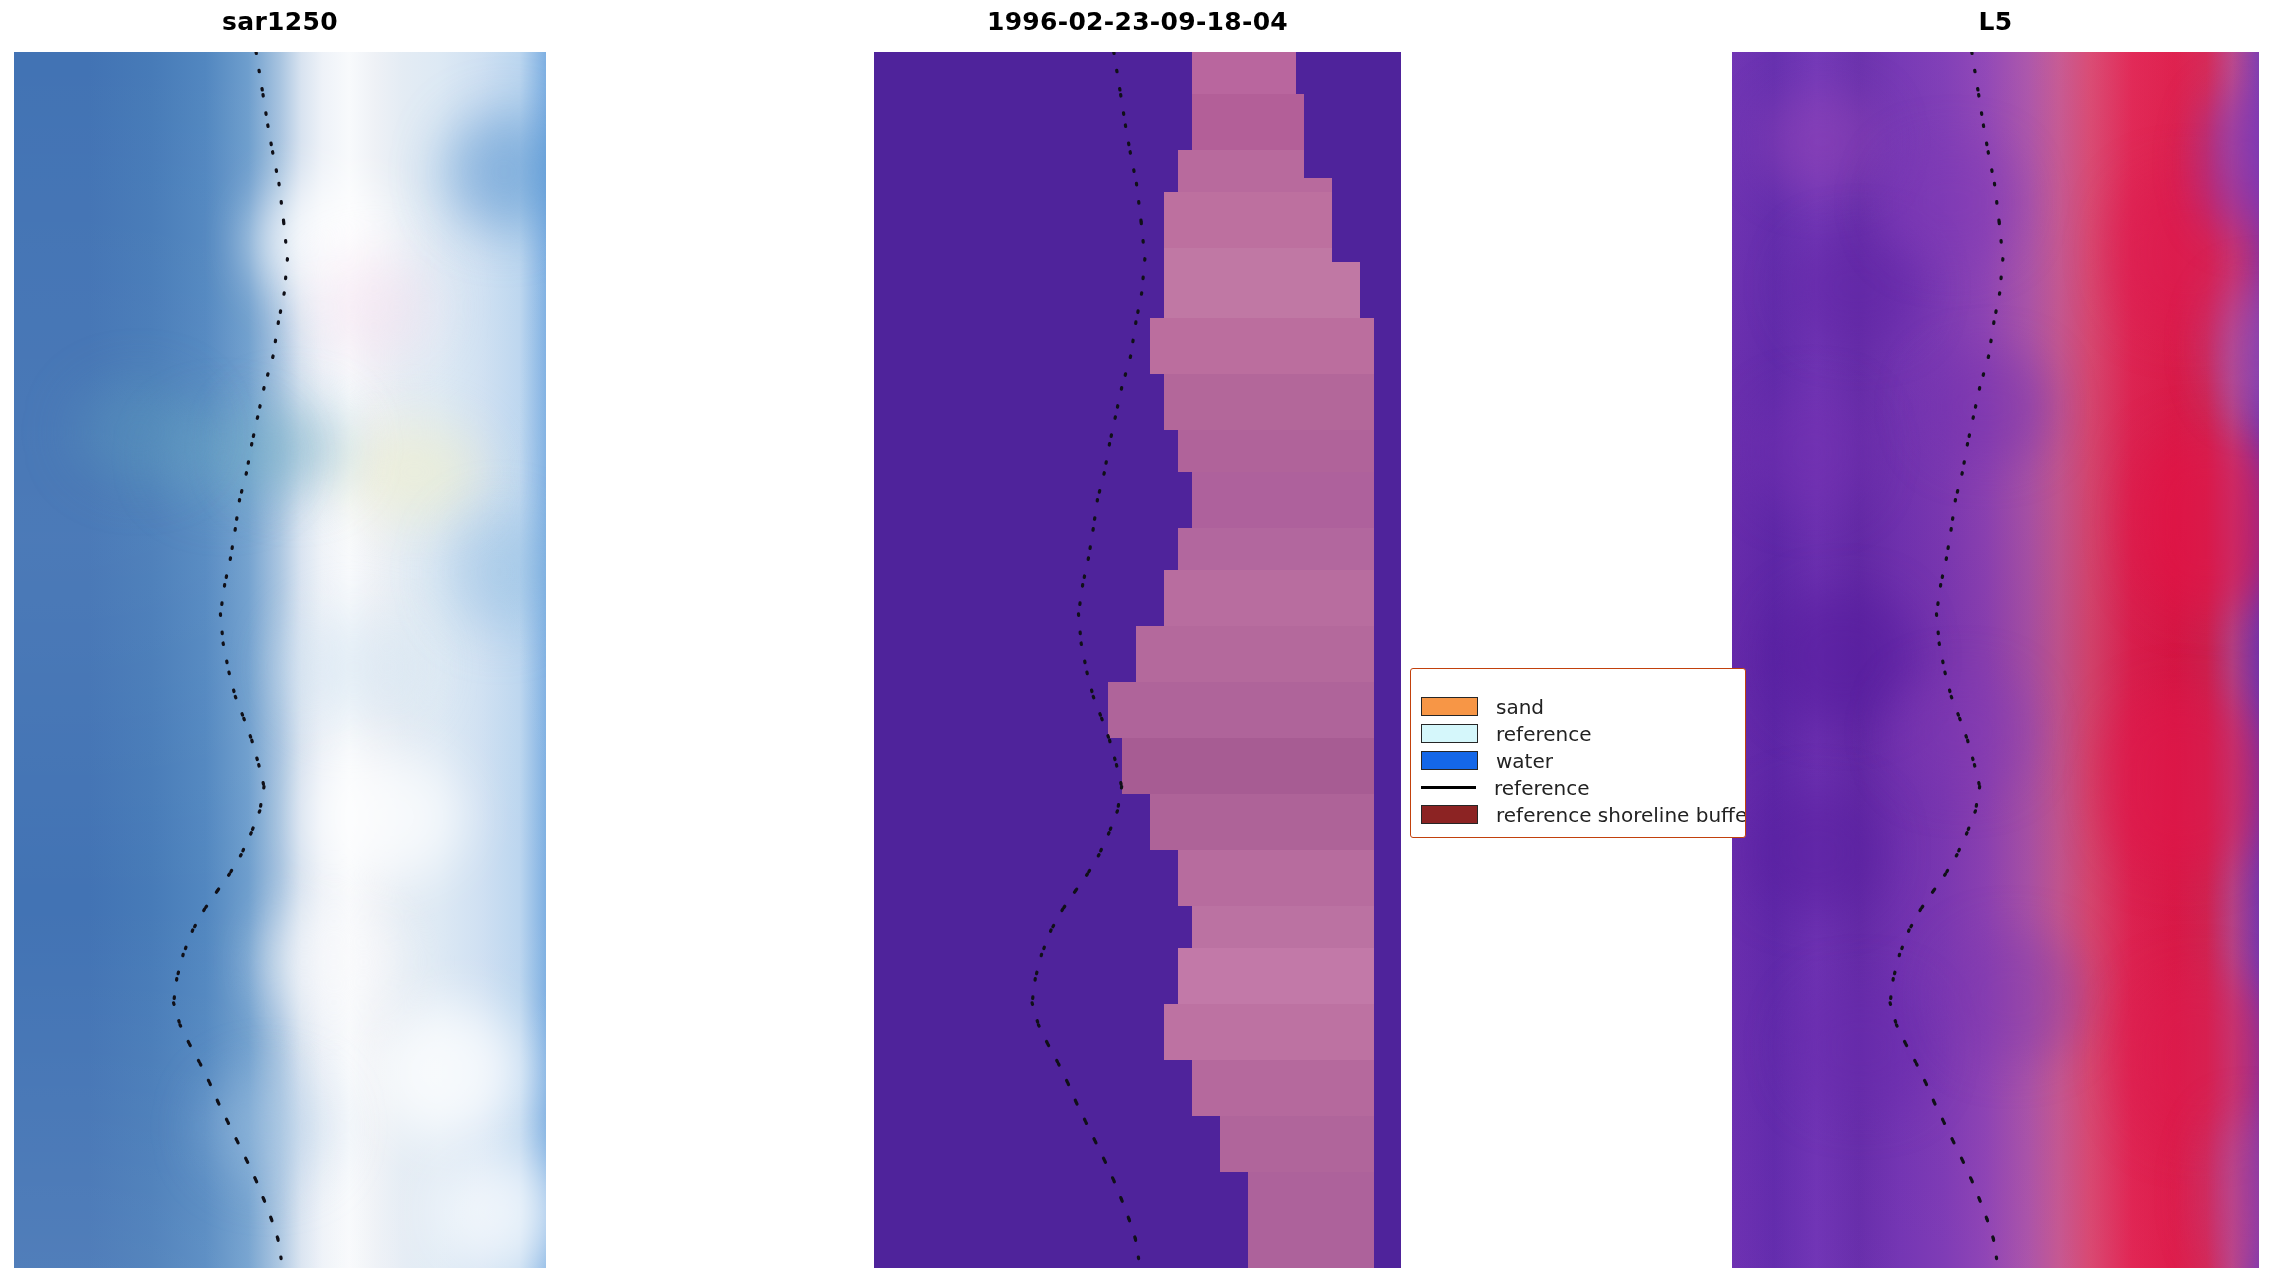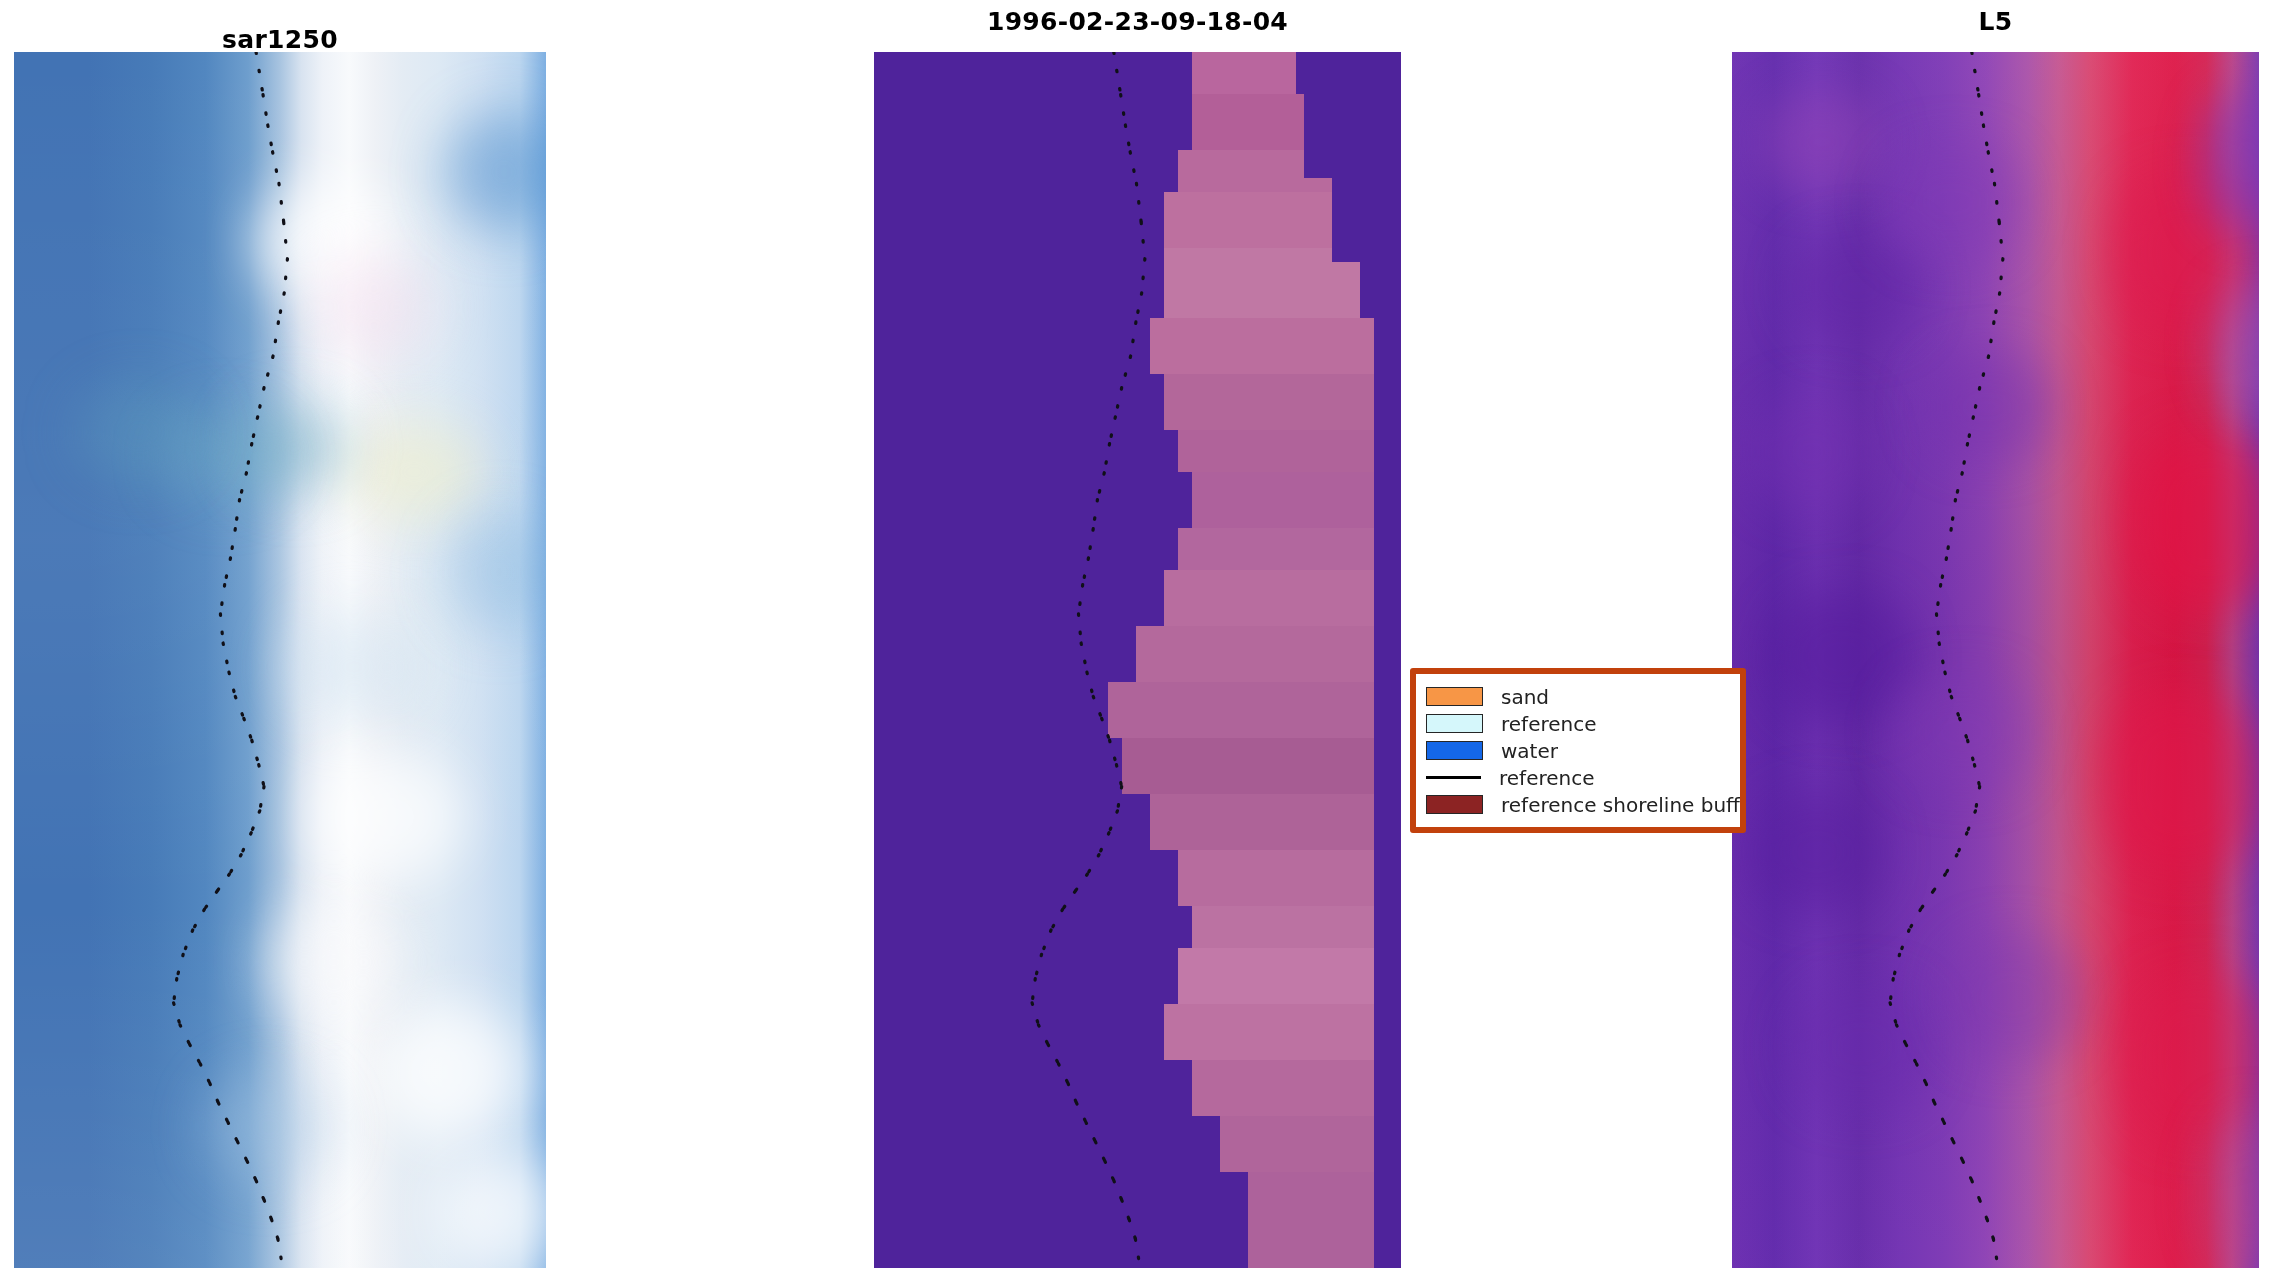--- a/index.html
+++ b/index.html
@@ -47,35 +47,35 @@
   }
   .p2-blotch{position:absolute;border-radius:42%;filter:blur(22px);}
 
   
   .shore{position:absolute;inset:0;}
   .shore line{stroke:#101018;stroke-width:3.2;stroke-linecap:round;
               stroke-dasharray:1.5 17;}
 
   
   #legend{position:absolute;left:1410px;top:668px;width:336px;
-          background:#fff;border:6px solid #c2410c;border-radius:3px;
-          padding:9px 10px 9px 10px;box-sizing:border-box;z-index:40;
+          background:#fff;border:1px solid #c2410c;border-radius:3px;
+          padding:24px 10px 9px 10px;box-sizing:border-box;z-index:40;
           overflow:hidden;}
   .leg-row{display:flex;align-items:center;height:27px;}
   .leg-key{width:55px;height:17px;flex:0 0 55px;margin-right:18px;}
   .leg-key.patch{border:1px solid #262626;}
   .leg-key.linekey{height:17px;position:relative;border:none;}
   .leg-key.linekey::after{content:"";position:absolute;left:0;right:0;top:7px;
                           height:3px;background:#000;}
   .leg-label{font-size:20px;color:#222;white-space:nowrap;}
 </style>
 </head>
 <body>
 
-<div class="panel-title" style="left:14px;width:532px;top:25px;">sar1250</div>
+<div class="panel-title" style="left:14px;width:532px;top:7px;">sar1250</div>
 <div class="panel-title" style="left:874px;width:527px;top:7px;">1996-02-23-09-18-04</div>
 <div class="panel-title" style="left:1732px;width:527px;top:7px;">L5</div>
 
 <div class="panel" id="panel-0">
   <div class="img-layer p0-base">
     <div class="p0-blotch" style="left:240px;top:130px;width:150px;height:120px;background:rgba(255,255,255,.72);"></div>
     <div class="p0-blotch" style="left:300px;top:200px;width:120px;height:110px;background:rgba(245,225,240,.55);"></div>
     <div class="p0-blotch" style="left:330px;top:370px;width:140px;height:100px;background:rgba(240,238,200,.55);"></div>
     <div class="p0-blotch" style="left:225px;top:350px;width:110px;height:90px;background:rgba(110,170,195,.45);"></div>
     <div class="p0-blotch" style="left:150px;top:360px;width:120px;height:90px;background:rgba(120,180,200,.35);"></div>

